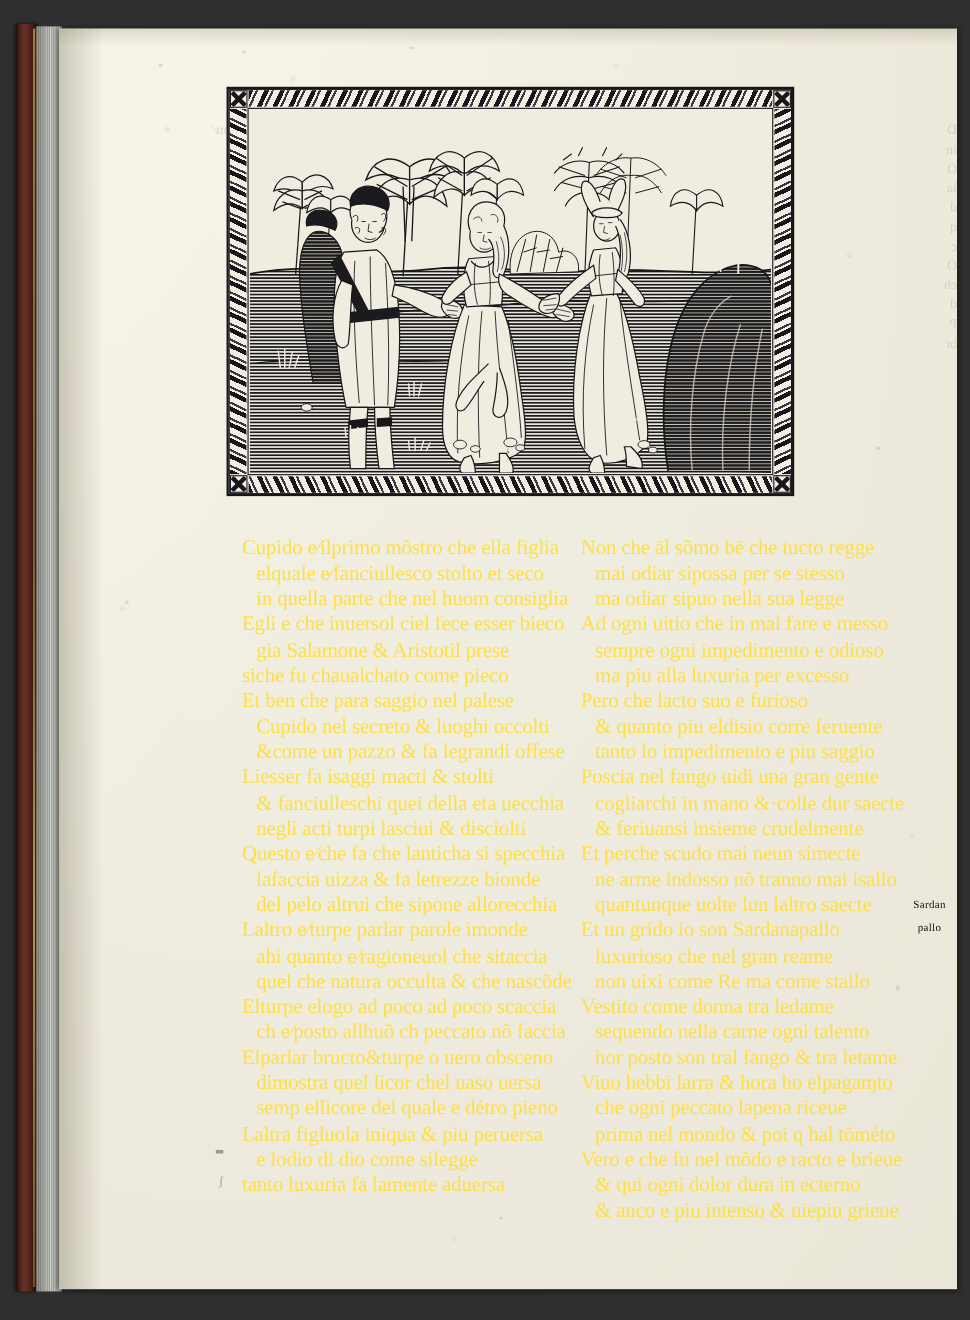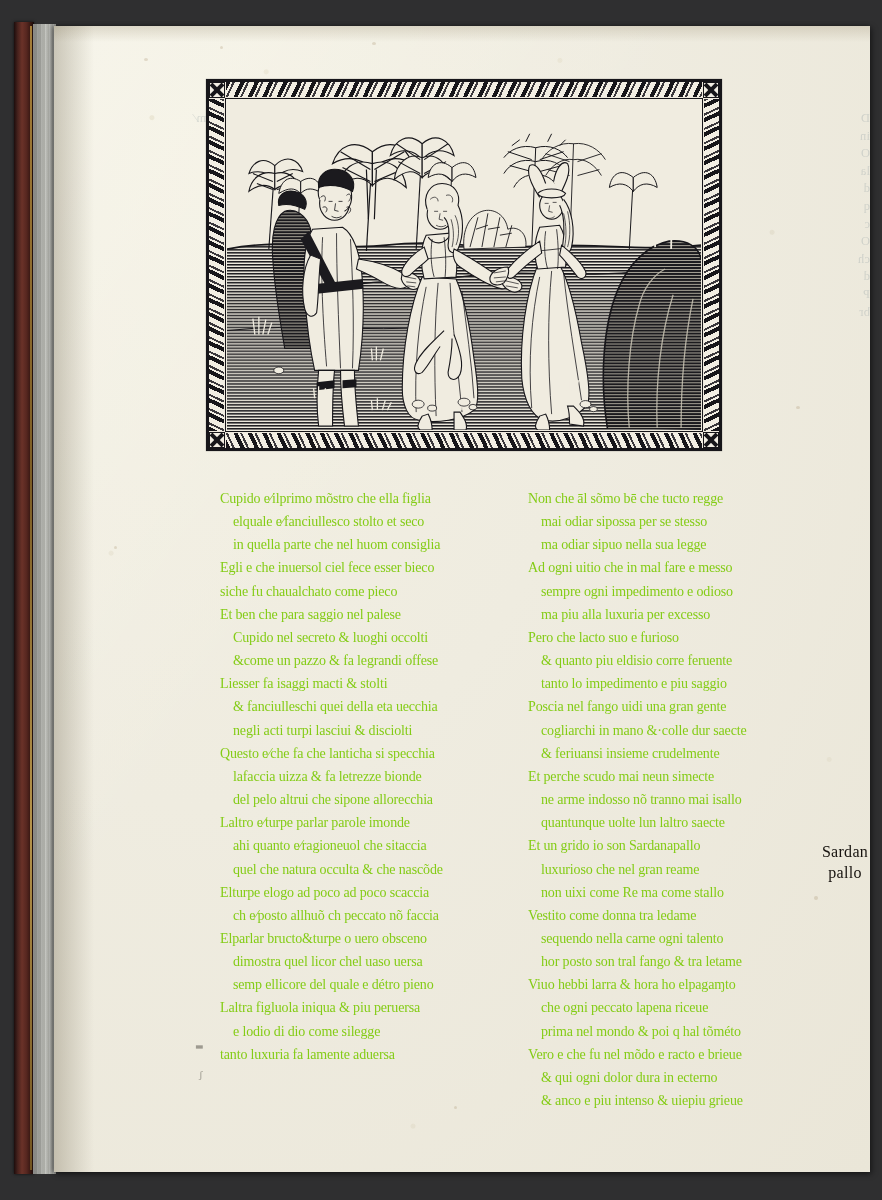--- a/index.html
+++ b/index.html
@@ -210,41 +210,41 @@
   .textblock {
     position: absolute;
     left: 206px;
     top: 487px;
     width: 618px;
     height: 590px;
   }
   .col {
     position: absolute;
     top: 0;
-    color: #84cc16;
+    color: #fde047;
     font-family: "Liberation Serif", serif;
-    font-size: 14px;
+    font-size: 19px;
     line-height: 23.15px;
     letter-spacing: -0.15px;
     text-rendering: optimizeLegibility;
   }
   .col.left  { left: 14px;  width: 300px; }
   .col.right { left: 322px; width: 300px; }
   .vline { white-space: nowrap; }
   .vline.indent { padding-left: 13px; }
 
   
   .marginal {
     position: absolute;
     left: 814px;
-    top: 841px;
+    top: 812px;
     width: 62px;
     color: #16120e;
     font-family: "Liberation Serif", serif;
-    font-size: 16px;
+    font-size: 10px;
     line-height: 21px;
     text-align: center;
     letter-spacing: .3px;
   }
   .marginal .m2 { text-align: center; }
 
   
   .pencil {
     position: absolute;
     color: #5d5a52;
@@ -628,20 +628,21 @@
       </div>
     </div>
   </div>
 
   <div class="textblock">
     <div class="col left" id="col-left">
         <div class="vline">Cupido e⁄ilprimo mõstro che ella figlia</div>
         <div class="vline indent">elquale e⁄fanciullesco stolto et seco</div>
         <div class="vline indent">in quella parte che nel huom consiglia</div>
         <div class="vline">Egli e che inuersol ciel fece esser bieco</div>
+        <div class="vline indent">gia Salamone &amp; Aristotil prese</div>
         <div class="vline">siche fu chaualchato come pieco</div>
         <div class="vline">Et ben che para saggio nel palese</div>
         <div class="vline indent">Cupido nel secreto &amp; luoghi occolti</div>
         <div class="vline indent">&amp;come un pazzo &amp; fa legrandi offese</div>
         <div class="vline">Liesser fa isaggi macti &amp; stolti</div>
         <div class="vline indent">&amp; fanciulleschi quei della eta uecchia</div>
         <div class="vline indent">negli acti turpi lasciui &amp; disciolti</div>
         <div class="vline">Questo e⁄che fa che lanticha si specchia</div>
         <div class="vline indent">lafaccia uizza &amp; fa letrezze bionde</div>
         <div class="vline indent">del pelo altrui che sipone allorecchia</div>

